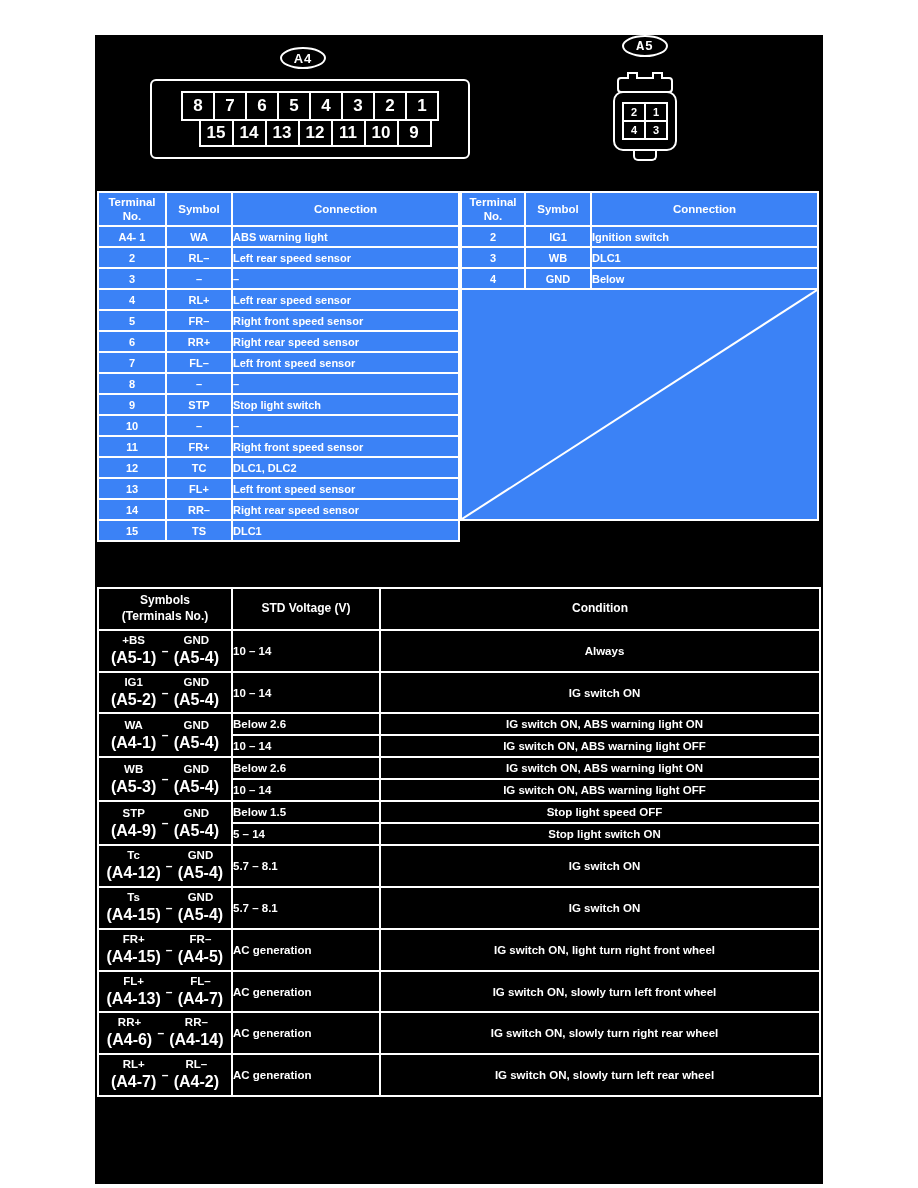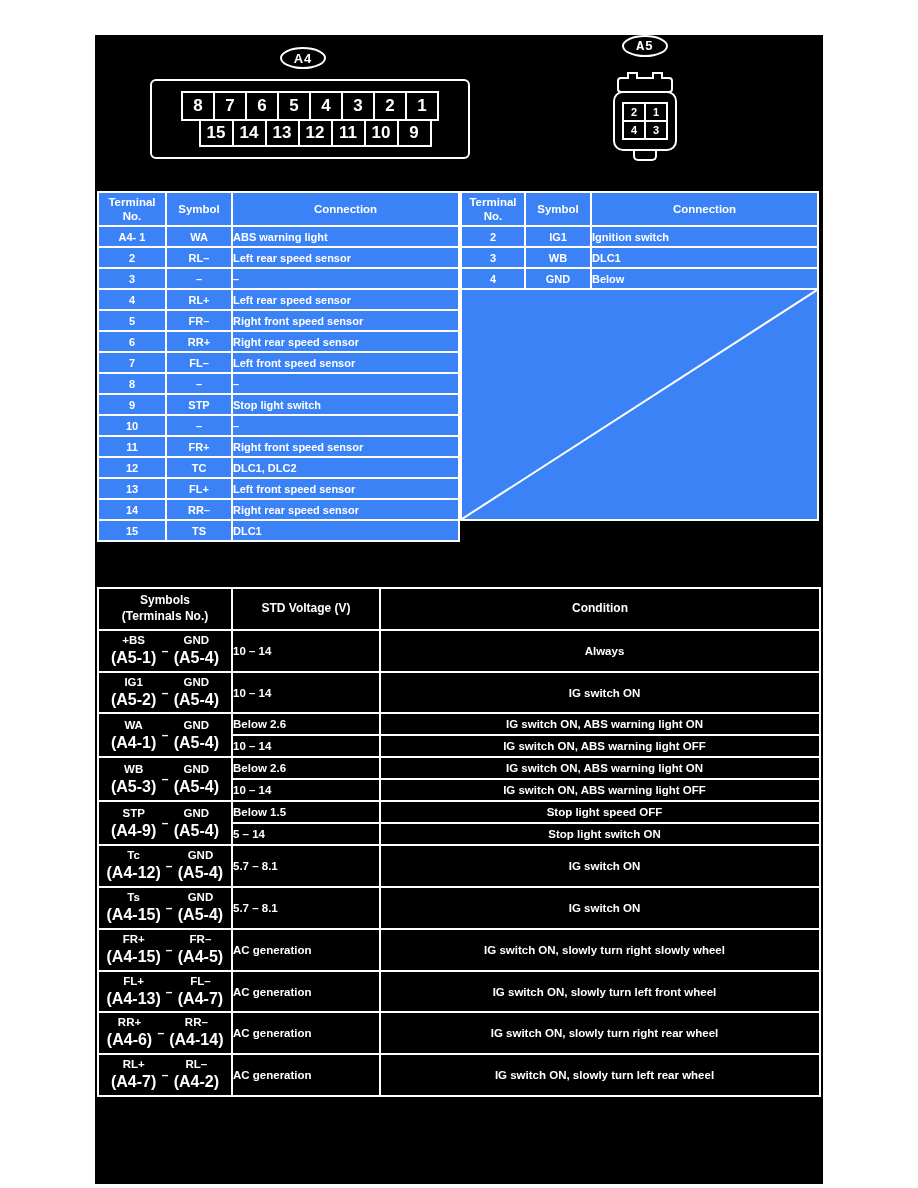--- a/index.html
+++ b/index.html
@@ -457,21 +457,21 @@
                   <div class="term">(A4-15)</div>
                 </div>
                 <div class="sym-dash">–</div>
                 <div class="sym-block">
                   <div class="sym">FR–</div>
                   <div class="term">(A4-5)</div>
                 </div>
               </div>
             </td>
             <td class="c-volt">AC generation</td>
-            <td class="c-cond">IG switch ON, slowly turn right slowly wheel</td>
+            <td class="c-cond">IG switch ON, light turn right front wheel</td>
           </tr>
           <tr class="single">
             <td class="c-syms" rowspan="1">
               <div class="sym-wrap">
                 <div class="sym-block">
                   <div class="sym">FL+</div>
                   <div class="term">(A4-13)</div>
                 </div>
                 <div class="sym-dash">–</div>
                 <div class="sym-block">

